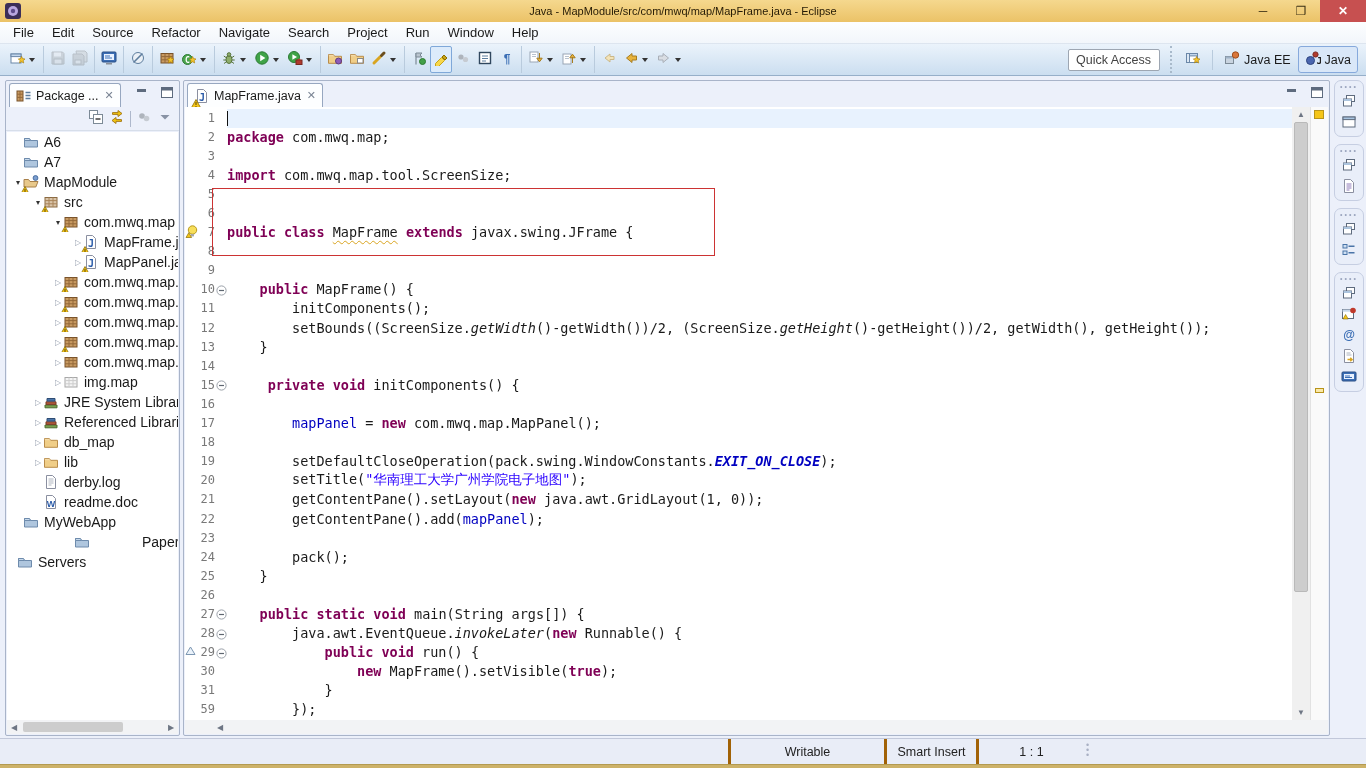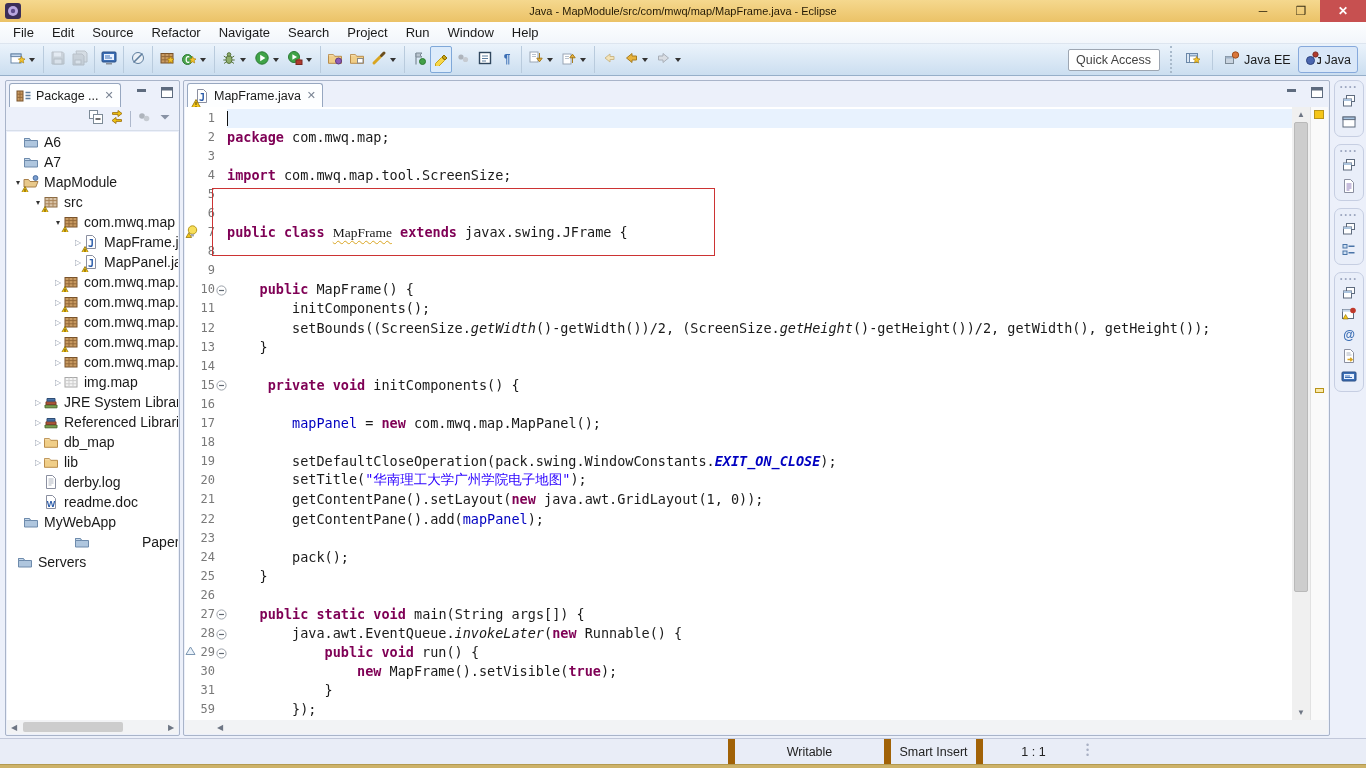--- a/index.html
+++ b/index.html
@@ -83,21 +83,21 @@
   .cl-marker { width:14px; flex:none; height:16px; position:relative; }
   .cl-num { width:16px; flex:none; text-align:right; color:#787878; font-family:"DejaVu Sans Mono",monospace; font-size:12px; }
   .cl-fold { width:11px; flex:none; margin-left:1px; height:11px; }
   .cl-text { font-family:"DejaVu Sans Mono",monospace; font-size:13.5px; white-space:pre; padding-left:0px; }
   .k { color:#7F0055; font-weight:bold; }
   .s { color:#2A00FF; }
   .f { color:#0000C0; }
   .cf { color:#0000C0; font-weight:bold; font-style:italic; }
   .im { font-style:italic; }
   .ul { text-decoration:underline; text-decoration-style:wavy; text-decoration-color:#D9A521;
-        text-underline-offset:3px; text-decoration-thickness:1px;font-family:Liberation Serif, serif; }
+        text-underline-offset:3px; text-decoration-thickness:1px; }
   #cur-line { position:absolute; left:42px; right:0; top:1px; height:19px; background:#E8F2FE; }
   #caret { position:absolute; left:42px; top:3px; width:1px; height:15px; background:#111; }
   #red-box { position:absolute; left:27px; top:81px; width:503px; height:68px;
     border:1.5px solid #CC3333; pointer-events:none; }
 
   #vscroll { position:absolute; right:18px; top:0; bottom:0; width:18px; background:#F0F0F0; }
   .vs-arrow { position:absolute; left:0; width:18px; height:15px; text-align:center; font-size:8px; color:#6E7684; line-height:15px; }
   #vs-thumb { position:absolute; left:2px; width:14px; background:#CDCDCD; border:1px solid #B9B9B9; border-radius:2px; }
   #overview-ruler { position:absolute; right:0; top:0; bottom:0; width:18px; background:#FAFAFA; border-left:1px solid #E2E2E2; }
   .ov-mark { position:absolute; background:#F5C518; border:1px solid #B8941A; }
@@ -106,21 +106,21 @@
   #ministrip { position:absolute; left:1334px; top:80px; width:30px; height:656px; }
   .ms-group { background:#E9EEF9; border:1px solid #C6CEE2; border-radius:7px; margin-bottom:7px;
     display:flex; flex-direction:column; align-items:center; padding:2px 0 4px; }
   .ms-handle { color:#9AA4BE; font-size:7px; letter-spacing:2px; line-height:7px; }
   .ms-btn { width:22px; height:21px; display:flex; align-items:center; justify-content:center; }
 
   
   #statusbar { position:absolute; left:0; top:738px; width:1366px; height:26px;
     background:#E9EDF7; border-top:1px solid #C2C8DA; }
   .sb-item { position:absolute; top:0; height:26px; display:flex; align-items:center; justify-content:center;
-    font-size:12.5px; color:#222; border-left:7px solid #a16207; }
+    font-size:12.5px; color:#222; border-left:3px solid #a16207; }
   #sb-grip { position:absolute; left:1086px; top:4px; color:#A9B0C4; font-size:9px; line-height:5px; }
   #taskbar-strip { position:absolute; left:0; top:764px; width:1366px; height:4px;
     background:#CDB269; border-top:1px solid #B39A51; }
 </style>
 </head>
 <body>
 
 <div id="screen">
 
   <div id="titlebar">

